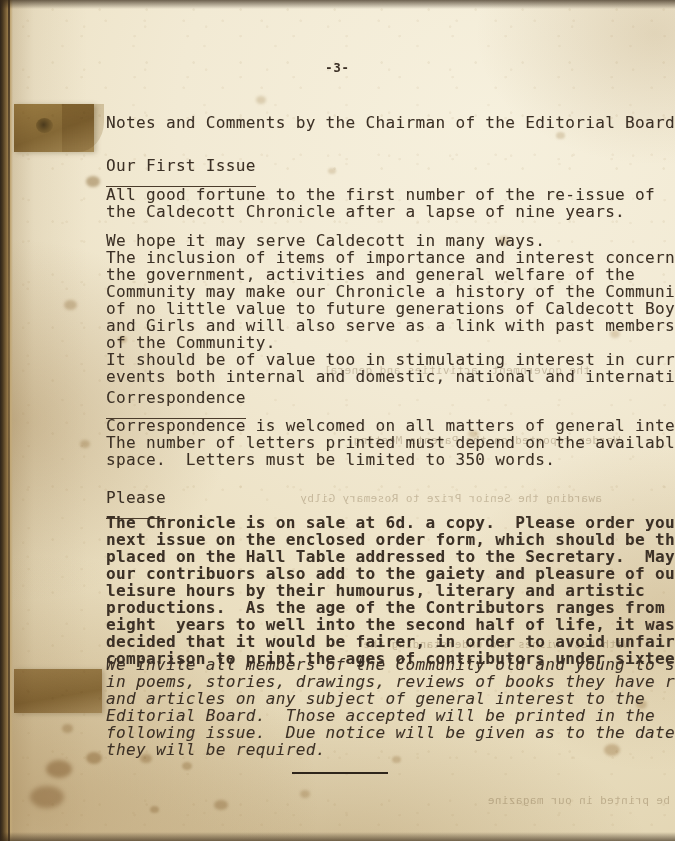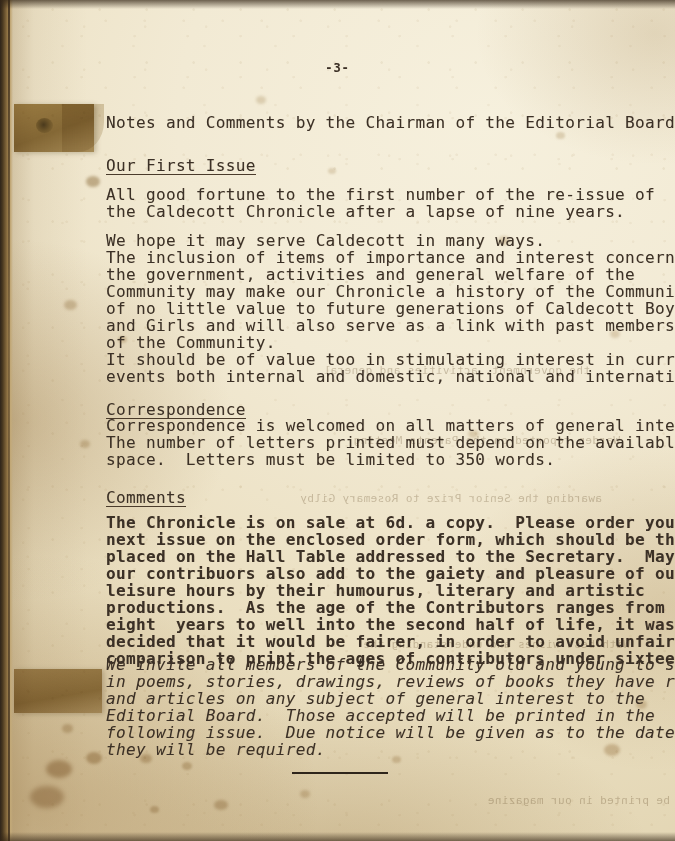--- a/index.html
+++ b/index.html
@@ -145,29 +145,29 @@
   .doc-title {
     position: absolute;
     top: 114px; left: 106px;
   }
 
   .block { position: absolute; left: 106px; }
 
   .heading {
     display: inline-block;
     border-bottom: 1.3px solid #4a3b2b;
-    padding-bottom: 1px;
+    padding-bottom: 13px;
     line-height: 15px;
   }
 
   #blk-first-heading { top: 156px; }
   #blk-first-p1     { top: 186px; }
   #blk-first-p2     { top: 232px; }
 
-  #blk-corr-heading { top: 388px; margin-top: 12px; }
+  #blk-corr-heading { top: 388px; }
   #blk-corr-p1      { top: 417px; }
 
   #blk-not-heading  { top: 488px; }
   #blk-not-p1       { top: 514px; font-weight: bold; }
   #blk-not-p2       { top: 656px; font-style: italic; }
 
   .rule {
     position: absolute;
     top: 772px;
     left: 292px;
@@ -263,21 +263,21 @@
 the Caldecott Chronicle after a lapse of nine years.</div>
 
     <div class="block" id="blk-corr-heading">
       <span class="typed heading">Correspondence</span>
     </div>
     <div class="typed block" id="blk-corr-p1">Correspondence is welcomed on all matters of general interest.
 The number of letters printed must depend on the available
 space.  Letters must be limited to 350 words.</div>
 
     <div class="block" id="blk-not-heading">
-      <span class="typed heading">Comments</span>
+      <span class="typed heading">Please</span>
     </div>
     <div class="typed block" id="blk-not-p1">The Chronicle is on sale at 6d. a copy.  Please order your
 next issue on the enclosed order form, which should be then
 placed on the Hall Table addressed to the Secretary.  May
 our contribuors also add to the gaiety and pleasure of our
 leisure hours by their humourus, literary and artistic
 productions.  As the age of the Contributors ranges from
 eight  years to well into the second half of life, it was
 decided that it would be fairer, in order to avoid unfair
 comparison to print the ages of contributors under sixteen!</div>

